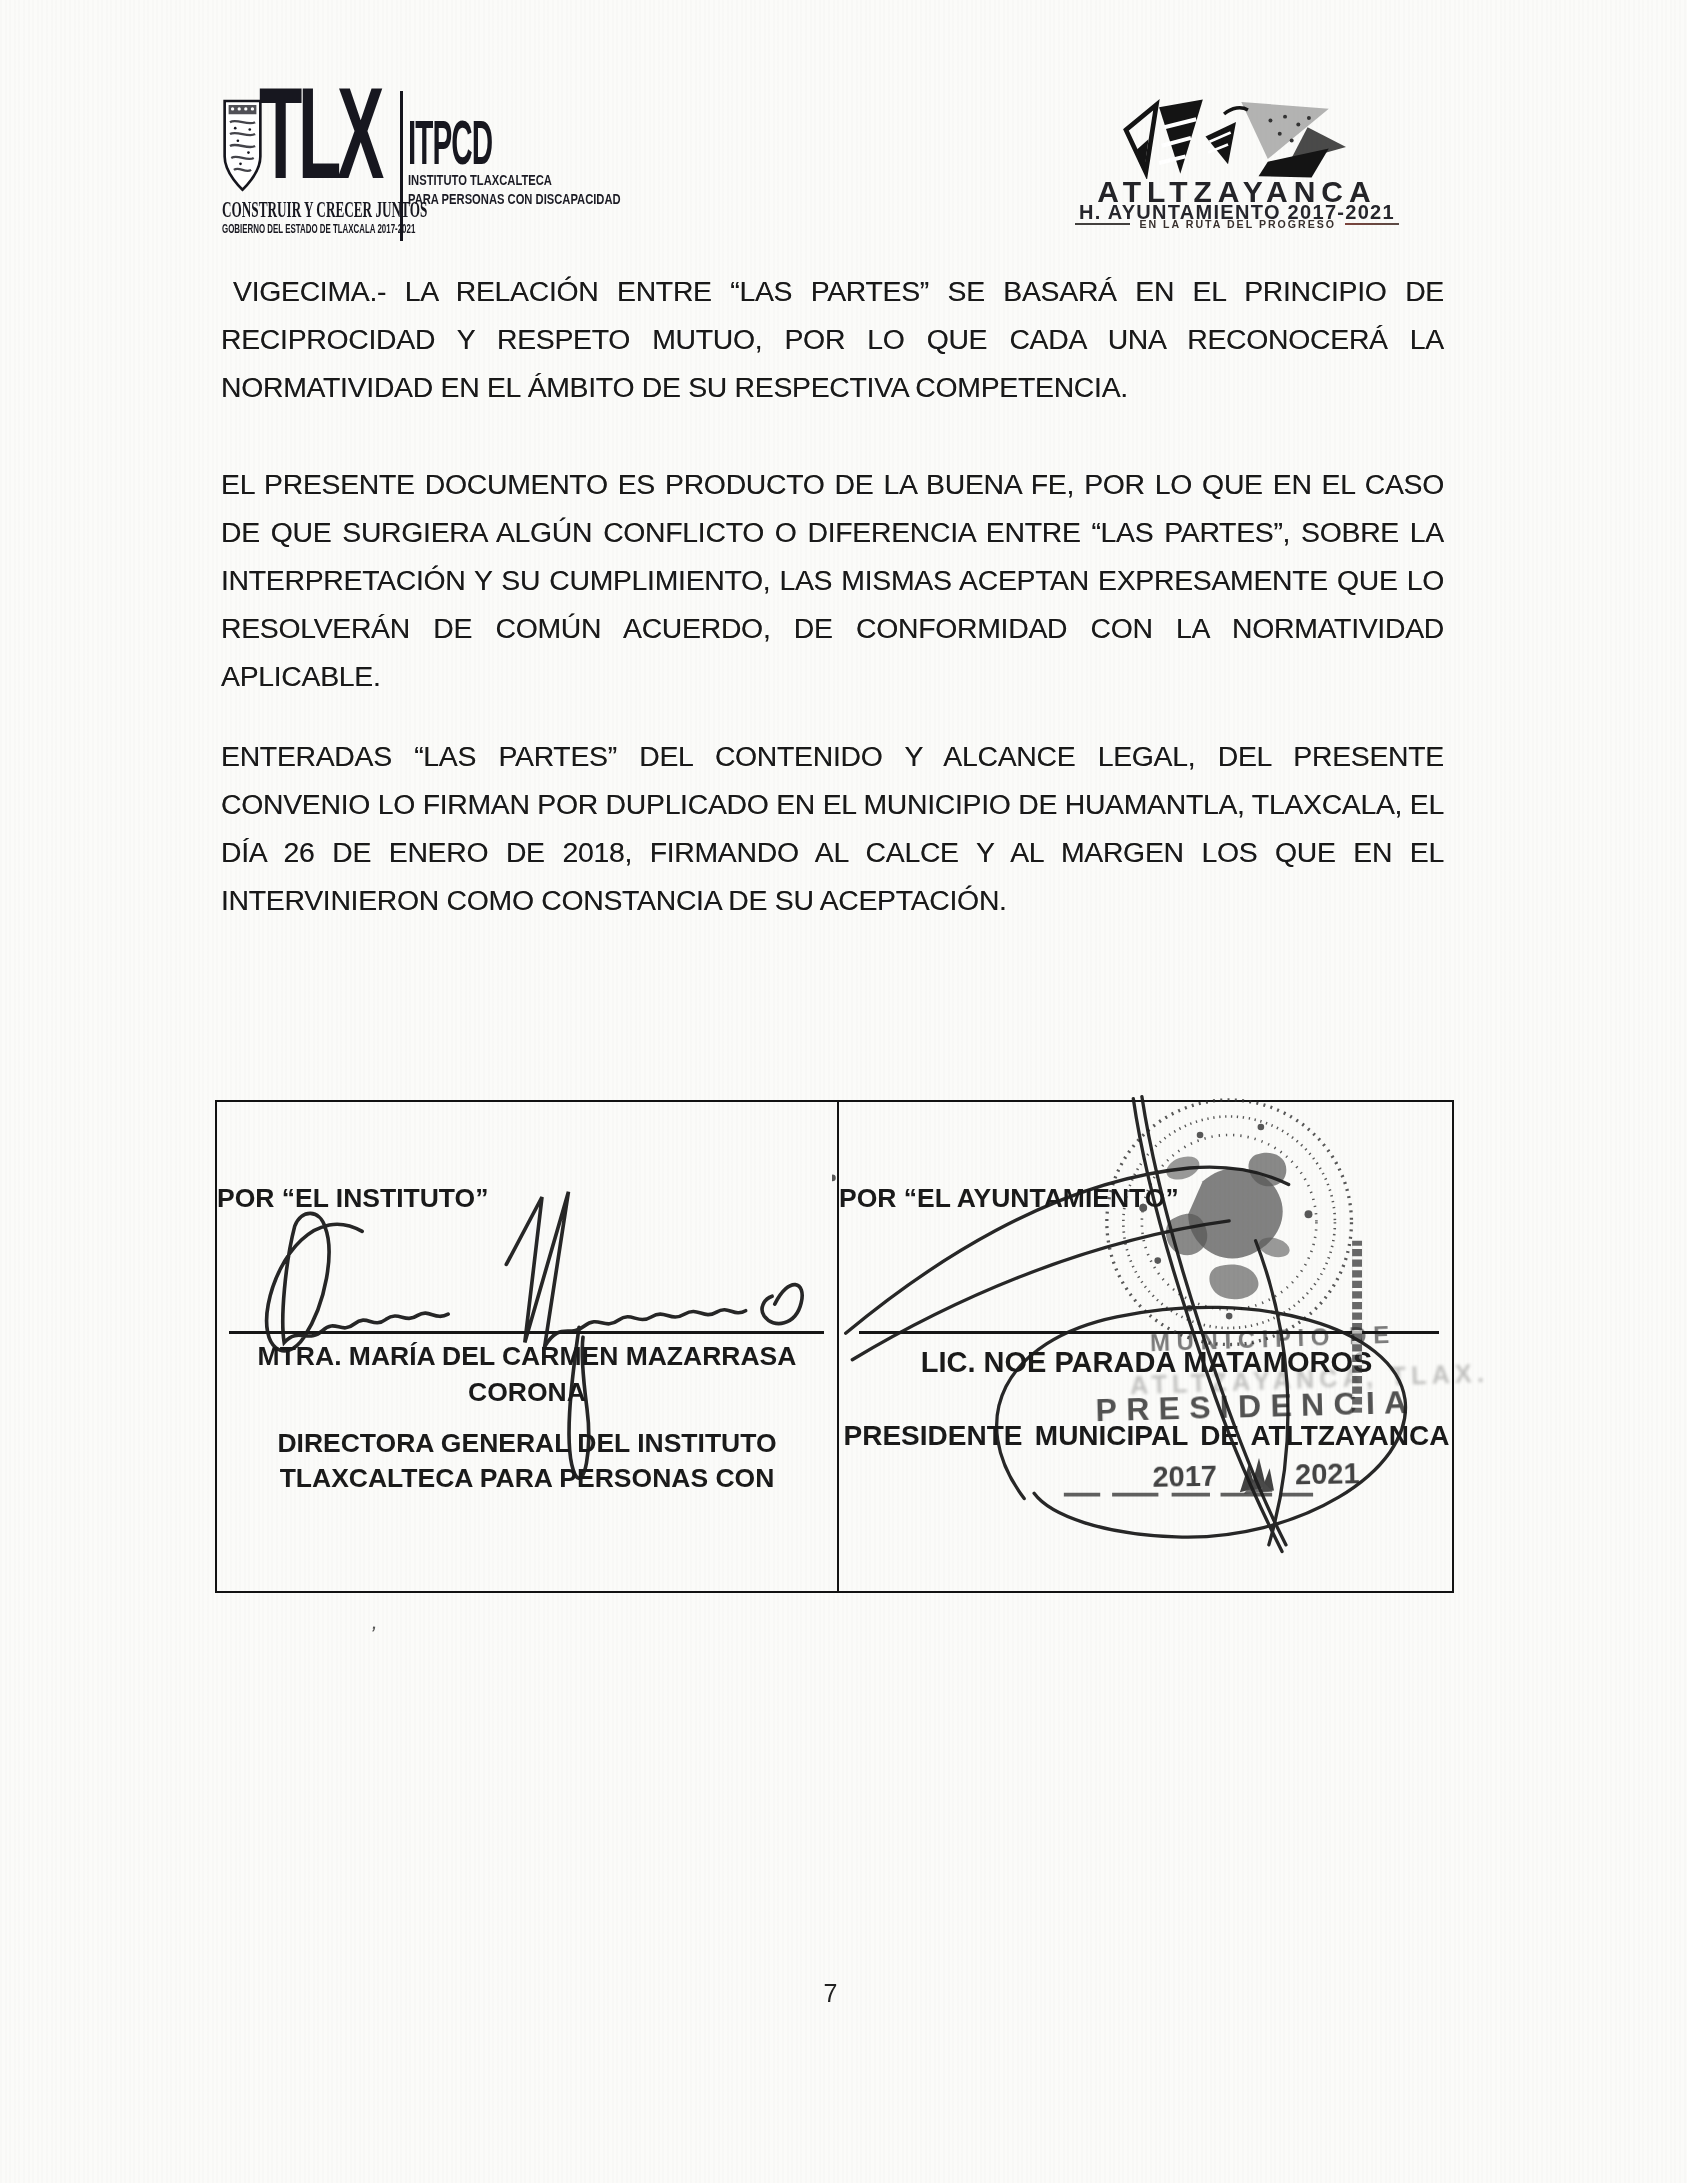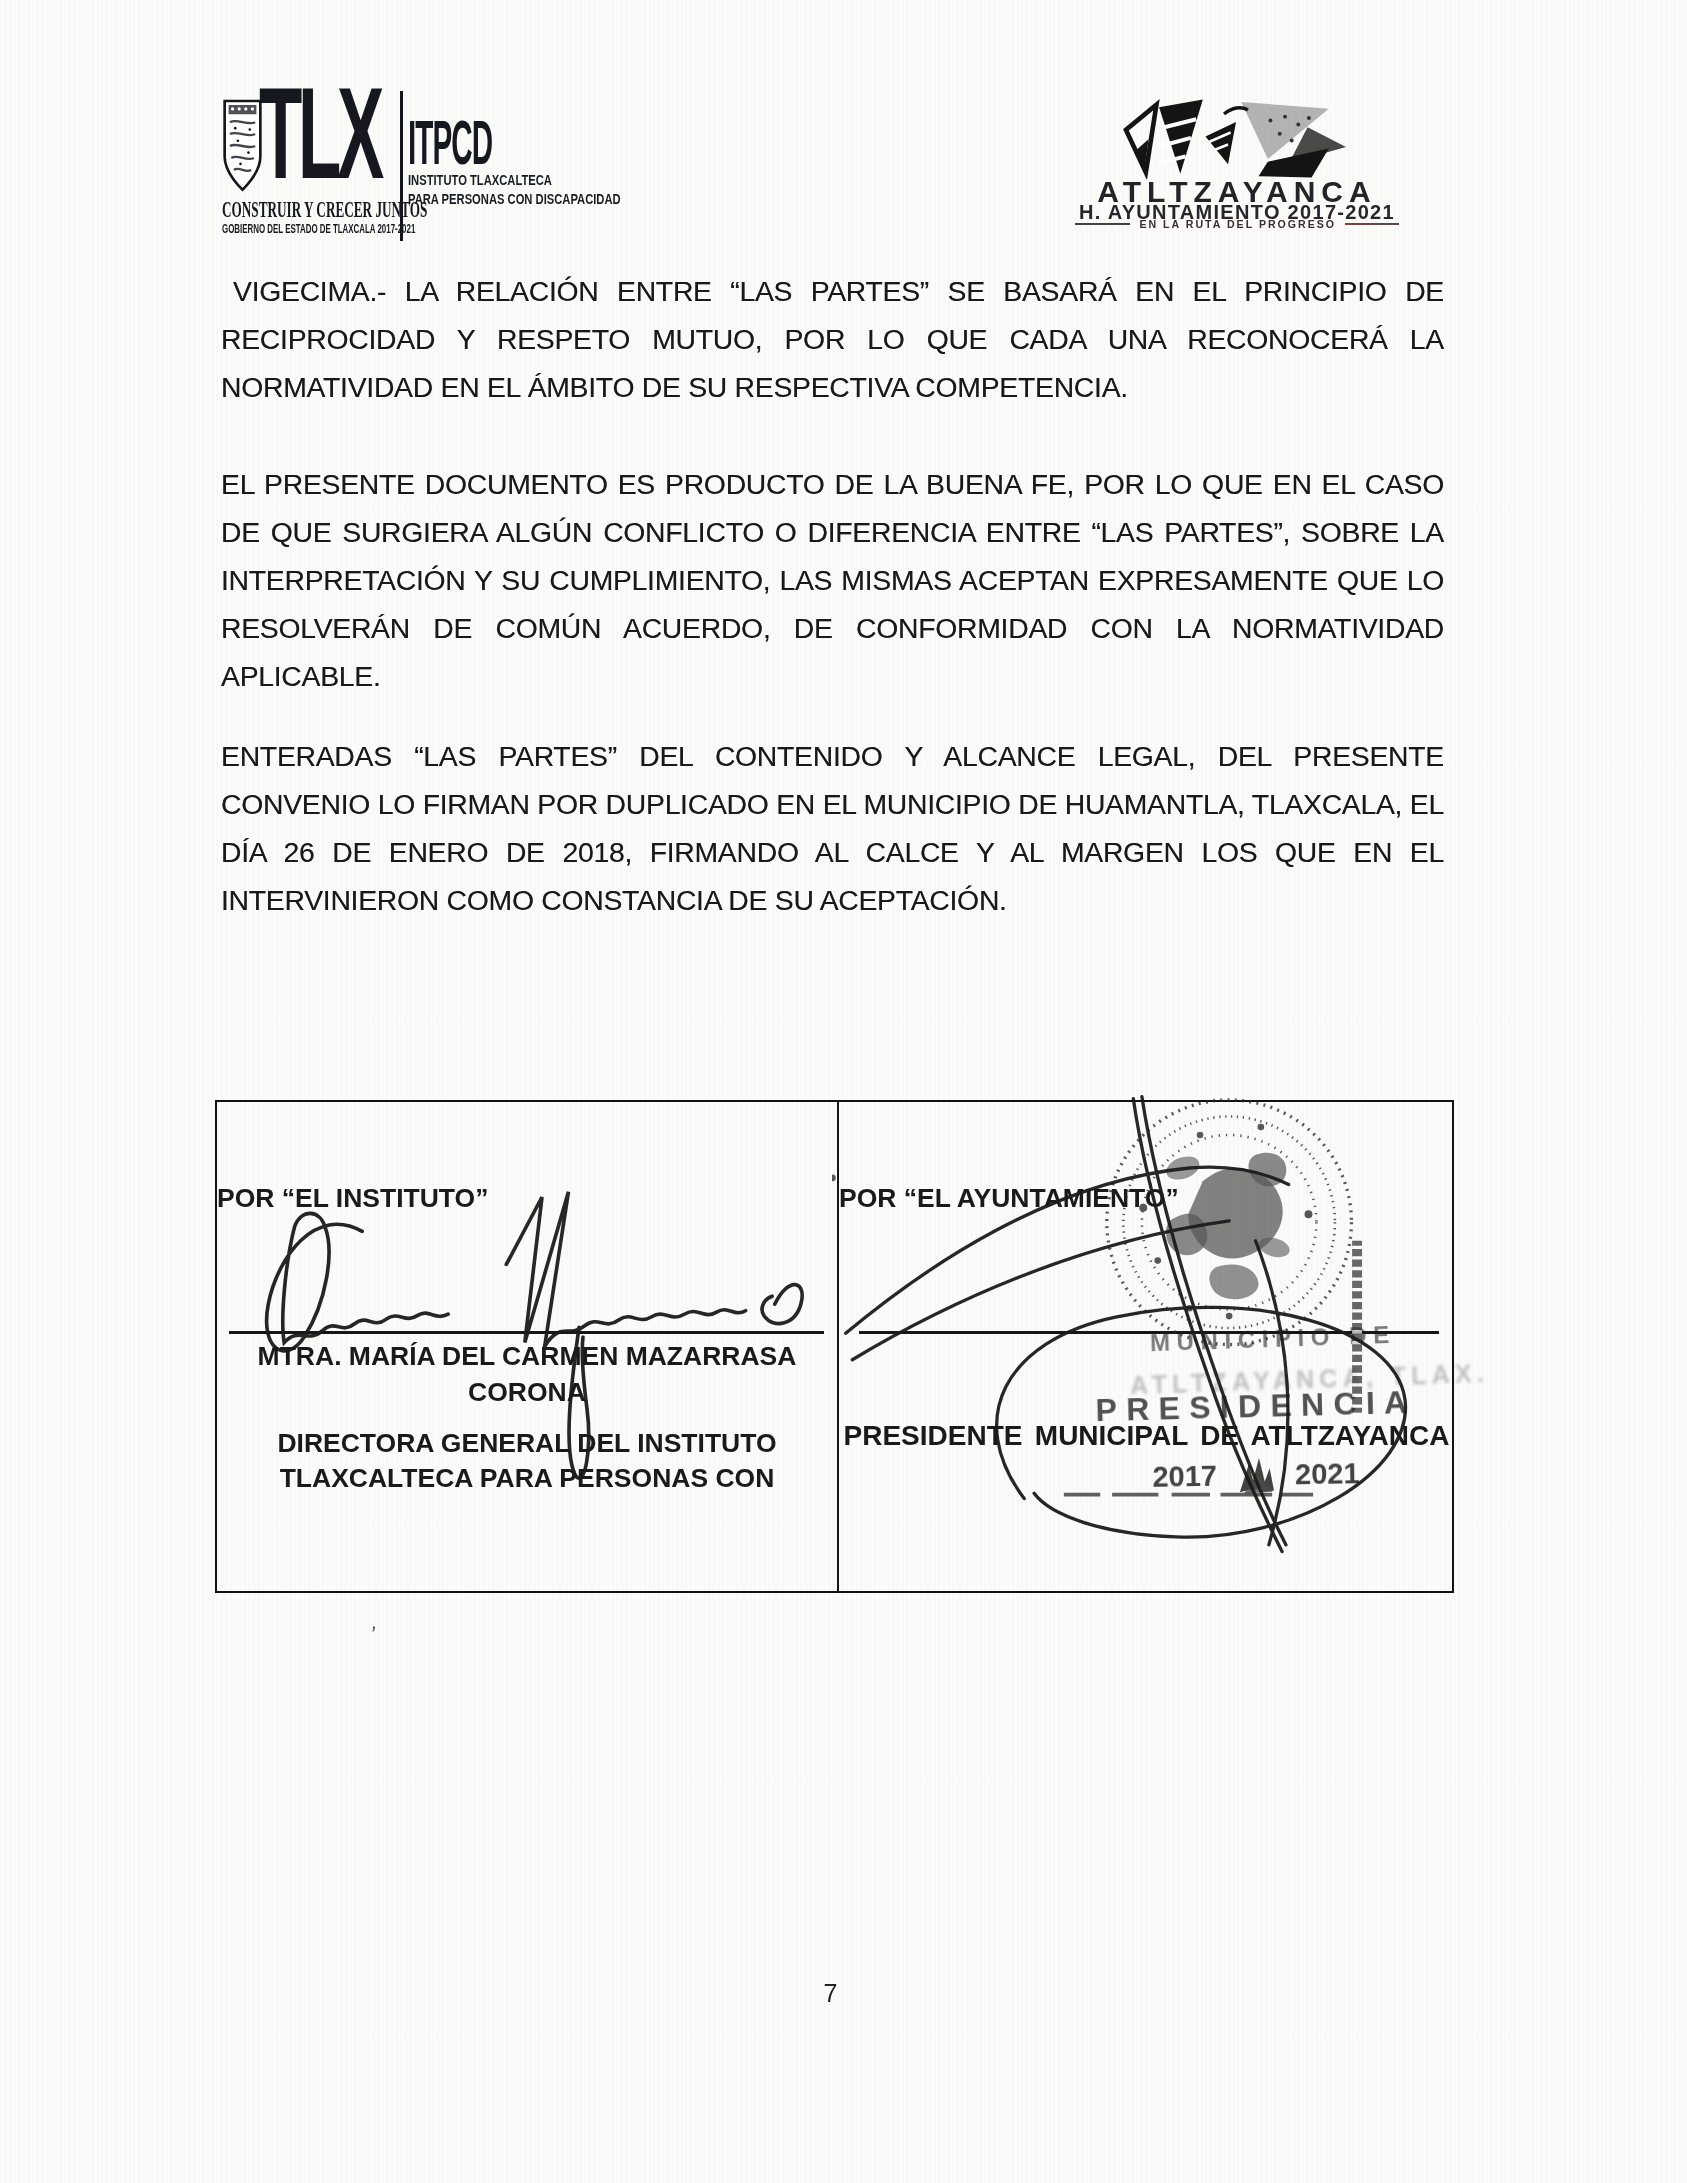--- a/index.html
+++ b/index.html
@@ -143,20 +143,21 @@
     </div>
 
     <div class="cell cell-right">
       <div class="sig-heading" style="top:81px;">POR “EL AYUNTAMIENTO”</div>
 
       <div class="stamp" style="left:311px;top:223px;font-size:24px;letter-spacing:6.6px;transform:rotate(-2deg);">MUNICIPIO DE</div>
       <div class="stamp" style="left:291px;top:263px;font-size:25px;letter-spacing:5.3px;opacity:.45;filter:blur(1.7px);transform:rotate(-2deg);">ATLTZAYANCA, TLAX.</div>
       <div class="stamp" style="left:212px;top:286px;width:410px;text-align:center;font-size:32px;letter-spacing:9.3px;color:rgba(40,40,40,.8);transform:rotate(-1.5deg);">PRESIDENCIA</div>
 
       <div class="sig-rule" style="left:20px;top:229px;width:580px;"></div>
+      <div class="sig-name" style="top:244px;font-size:29px;">LIC. NOE PARADA MATAMOROS</div>
       <div class="sig-name" style="top:318px;font-size:28px;word-spacing:4.6px;">PRESIDENTE MUNICIPAL DE ATLTZAYANCA</div>
 
       <div class="years-row" style="left:212px;top:352px;width:410px;transform:rotate(-1deg);">
         <span class="year">2017</span>
         <svg width="44" height="42" viewBox="0 0 66 64" style="opacity:.85;">
           <polygon points="8,58 22,16 32,52" fill="#232323"></polygon>
           <polygon points="24,56 38,6 48,50" fill="#232323"></polygon>
           <polygon points="40,58 54,22 60,56" fill="#232323"></polygon>
           <polygon points="14,60 58,58 36,34" fill="#2e2e2e" opacity=".8"></polygon>
         </svg>

